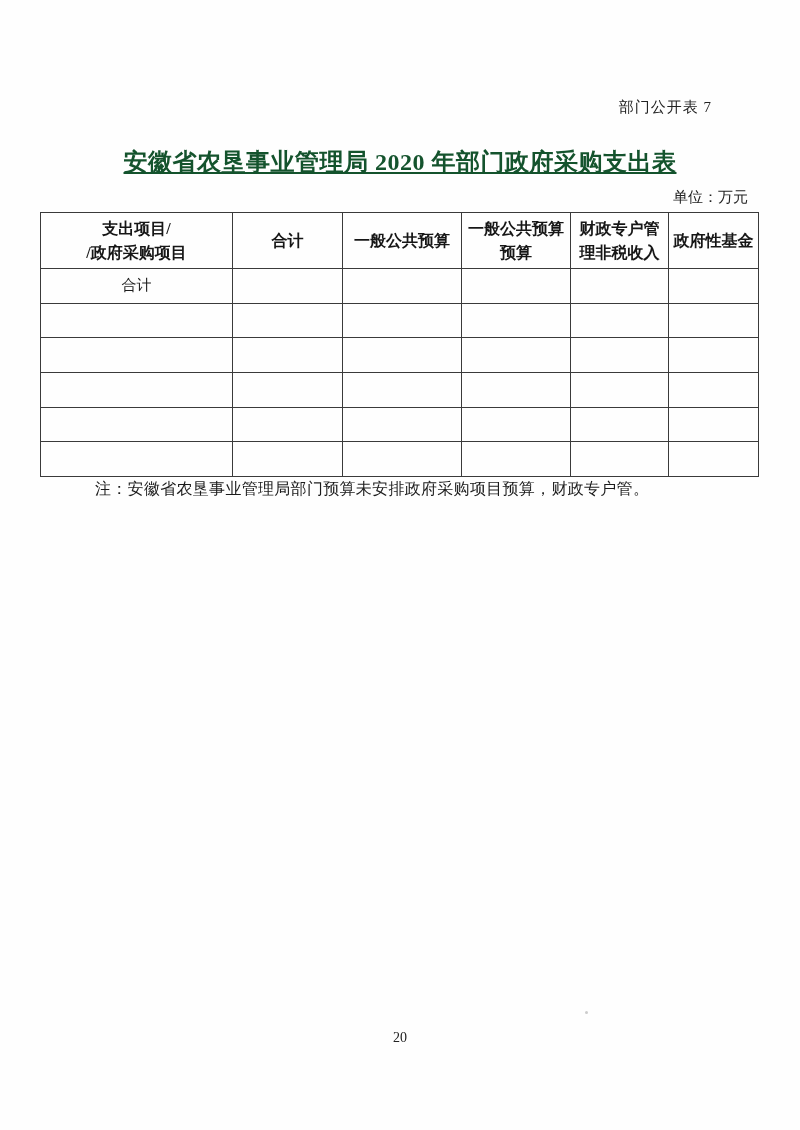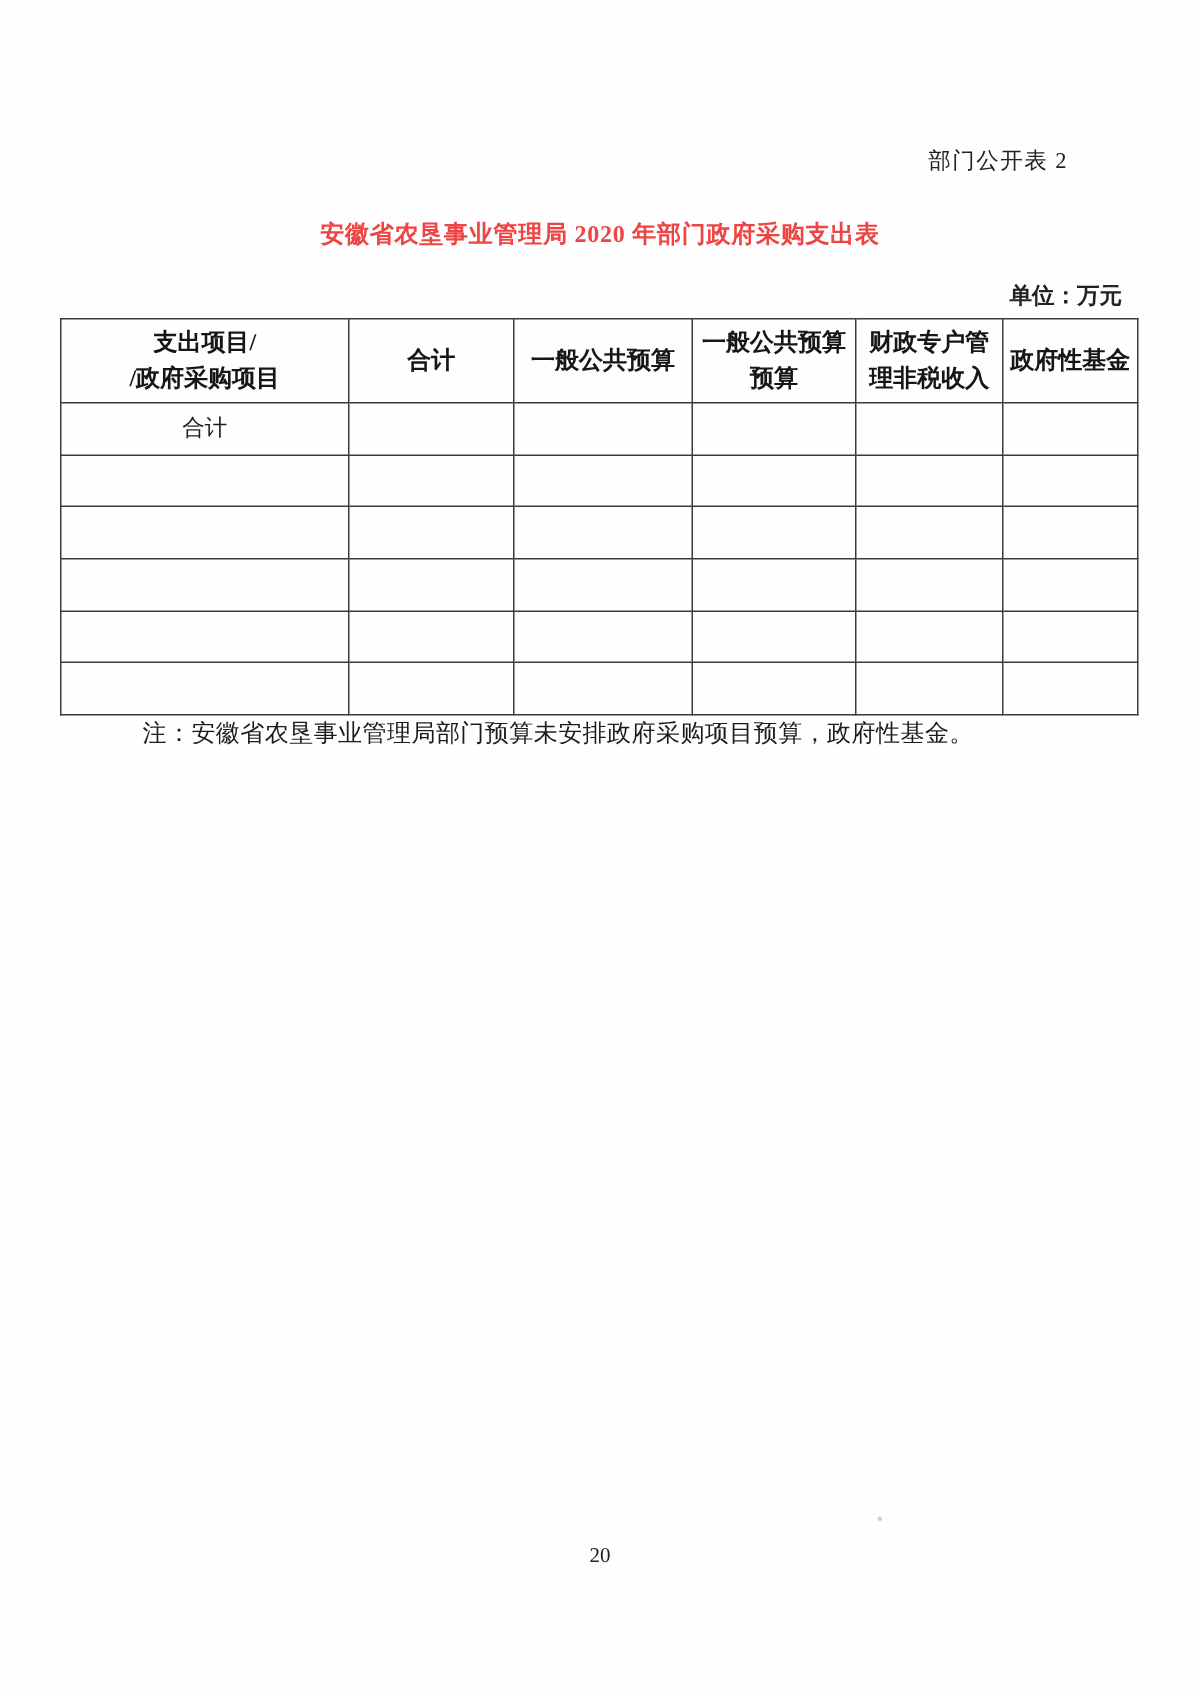--- a/index.html
+++ b/index.html
@@ -24,32 +24,32 @@
     font-size: 15px;
     letter-spacing: 1px;
     color: #222222;
   }
   .doc-title {
     position: absolute;
     top: 146px;
     left: 0;
     width: 100%;
     text-align: center;
-    font-size: 16px;
+    font-size: 24px;
     font-weight: bold;
     letter-spacing: 0.5px;
-    color: #ef4444;
+    color: #14532d;
+    text-decoration: underline;
   }
   .unit-label {
     position: absolute;
     top: 188px;
     right: 52px;
     font-size: 15px;
     color: #222222;
-    font-weight: bold;
   }
   table.budget-table {
     position: absolute;
     top: 212px;
     left: 40px;
     border-collapse: collapse;
     table-layout: fixed;
   }
   table.budget-table th,
   table.budget-table td {
@@ -98,21 +98,21 @@
     height: 3px;
     border-radius: 50%;
     background: #cccccc;
   }
 </style>
 </head>
 <body>
 
 <div class="page">
 
-  <div class="corner-label">部门公开表 2</div>
+  <div class="corner-label">部门公开表 7</div>
 
   <div class="doc-title">安徽省农垦事业管理局 2020 年部门政府采购支出表</div>
 
   <div class="unit-label">单位：万元</div>
 
   <table class="budget-table">
     <colgroup>
       <col style="width:192px">
       <col style="width:110px">
       <col style="width:119px">
@@ -178,19 +178,19 @@
         <td></td>
         <td></td>
         <td></td>
         <td></td>
         <td></td>
         <td></td>
       </tr>
     </tbody>
   </table>
 
-  <div class="note">注：安徽省农垦事业管理局部门预算未安排政府采购项目预算，政府性基金。</div>
+  <div class="note">注：安徽省农垦事业管理局部门预算未安排政府采购项目预算，财政专户管。</div>
 
   <div class="scan-artifact"></div>
 
   <div class="page-number">20</div>
 
 </div>
 
 </body></html>

